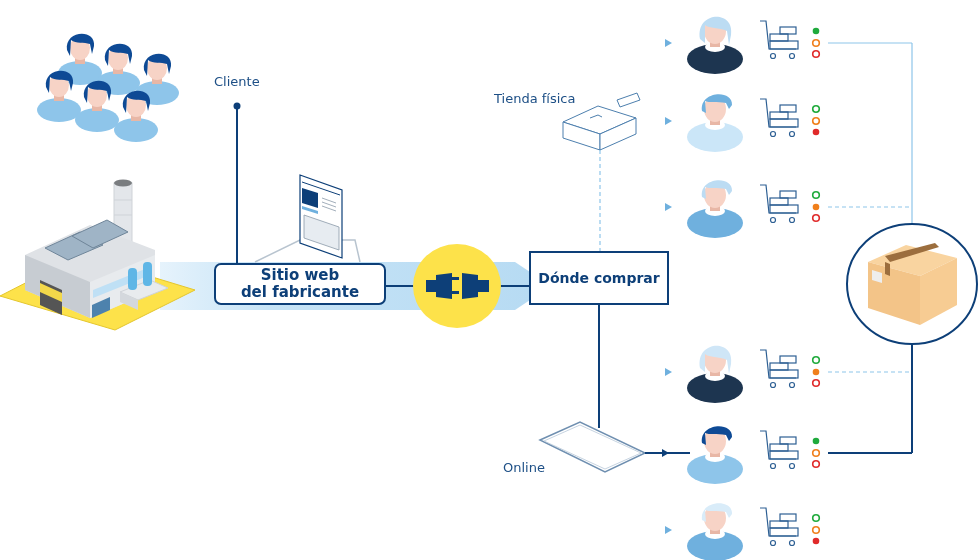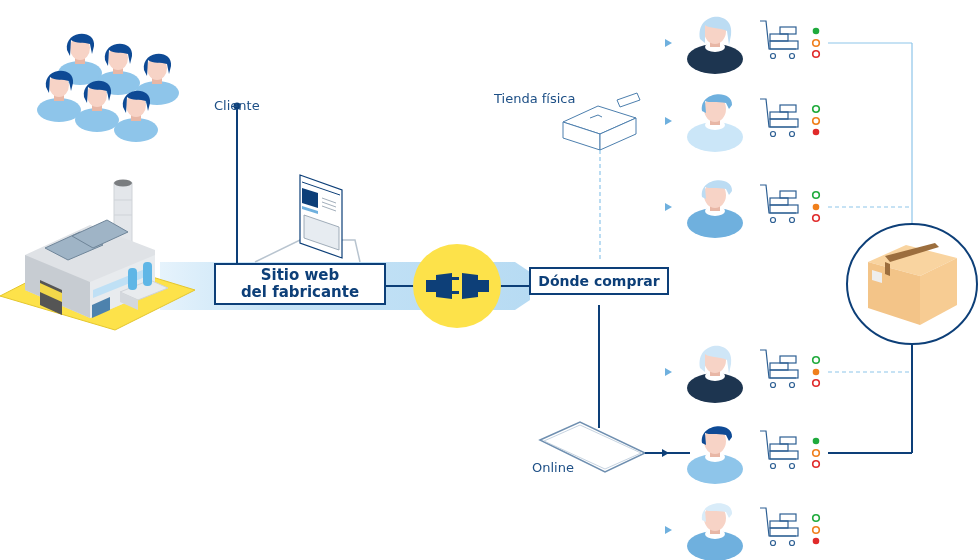--- a/index.html
+++ b/index.html
@@ -5,22 +5,22 @@
   html, body { margin: 0; padding: 0; background: #ffffff; }
   body { width: 980px; height: 560px; position: relative; overflow: hidden; font-family: "DejaVu Sans", sans-serif; }
   #stage { position: absolute; left: 0; top: 0; width: 980px; height: 560px; }
   .label { position: absolute; font-family: "DejaVu Sans", sans-serif; font-size: 13px; color: #1d4f86; white-space: nowrap; }
   .box-label {
     position: absolute; background: #ffffff; border: 2px solid #0d3f78;
     color: #0d3f78; font-family: "DejaVu Sans", sans-serif; font-weight: bold;
     text-align: center; box-sizing: border-box; display: flex; flex-direction: column;
     justify-content: center; align-items: center; line-height: 1.15;
   }
-  #site-box { left: 214px; top: 263px; width: 172px; height: 42px; font-size: 15px; }
-  #where-box { left: 529px; top: 267px; width: 140px; height: 28px; font-size: 14px; }
+  #site-box { left: 214px; top: 263px; width: 172px; height: 42px; font-size: 15px; border-radius: 7px; }
+  #where-box { left: 529px; top: 251px; width: 140px; height: 54px; font-size: 14px; }
 </style>
 </head>
 <body>
 
 <div id="stage">
 <svg width="980" height="560" viewBox="0 0 980 560" xmlns="http://www.w3.org/2000/svg">
   <defs>
     <linearGradient id="bandGrad" x1="0" x2="1" y1="0" y2="0">
       <stop offset="0" stop-color="#e6f3fc"></stop>
       <stop offset="0.3" stop-color="#c6e3f6"></stop>
@@ -281,23 +281,23 @@
             <circle cx="32" cy="35" r="2.5"></circle>
           </g>
           <circle cx="816" cy="518" r="3.3" fill="#ffffff" stroke="#1faa3c" stroke-width="1.6"></circle>
           <circle cx="816" cy="530" r="3.3" fill="#ffffff" stroke="#f07f1b" stroke-width="1.6"></circle>
           <circle cx="816" cy="541" r="3.3" fill="#e02a2a" stroke="#e02a2a" stroke-width="0"></circle>
         </g>
       </g>
 </svg>
 
   
-  <div class="label" style="left:214px; top:74px;margin-top:24px;">Cliente</div>
+  <div class="label" style="left:214px; top:74px;">Cliente</div>
   <div class="label" style="left:494px; top:91px;">Tienda física</div>
-  <div class="label" style="left:532px; top:460px;">Online</div>
+  <div class="label" style="left:503px; top:460px;">Online</div>
 
   <div id="site-box" class="box-label">
     <span>Sitio web</span>
     <span>del fabricante</span>
   </div>
   <div id="where-box" class="box-label">
     <span>Dónde comprar</span>
   </div>
 </div>
 

